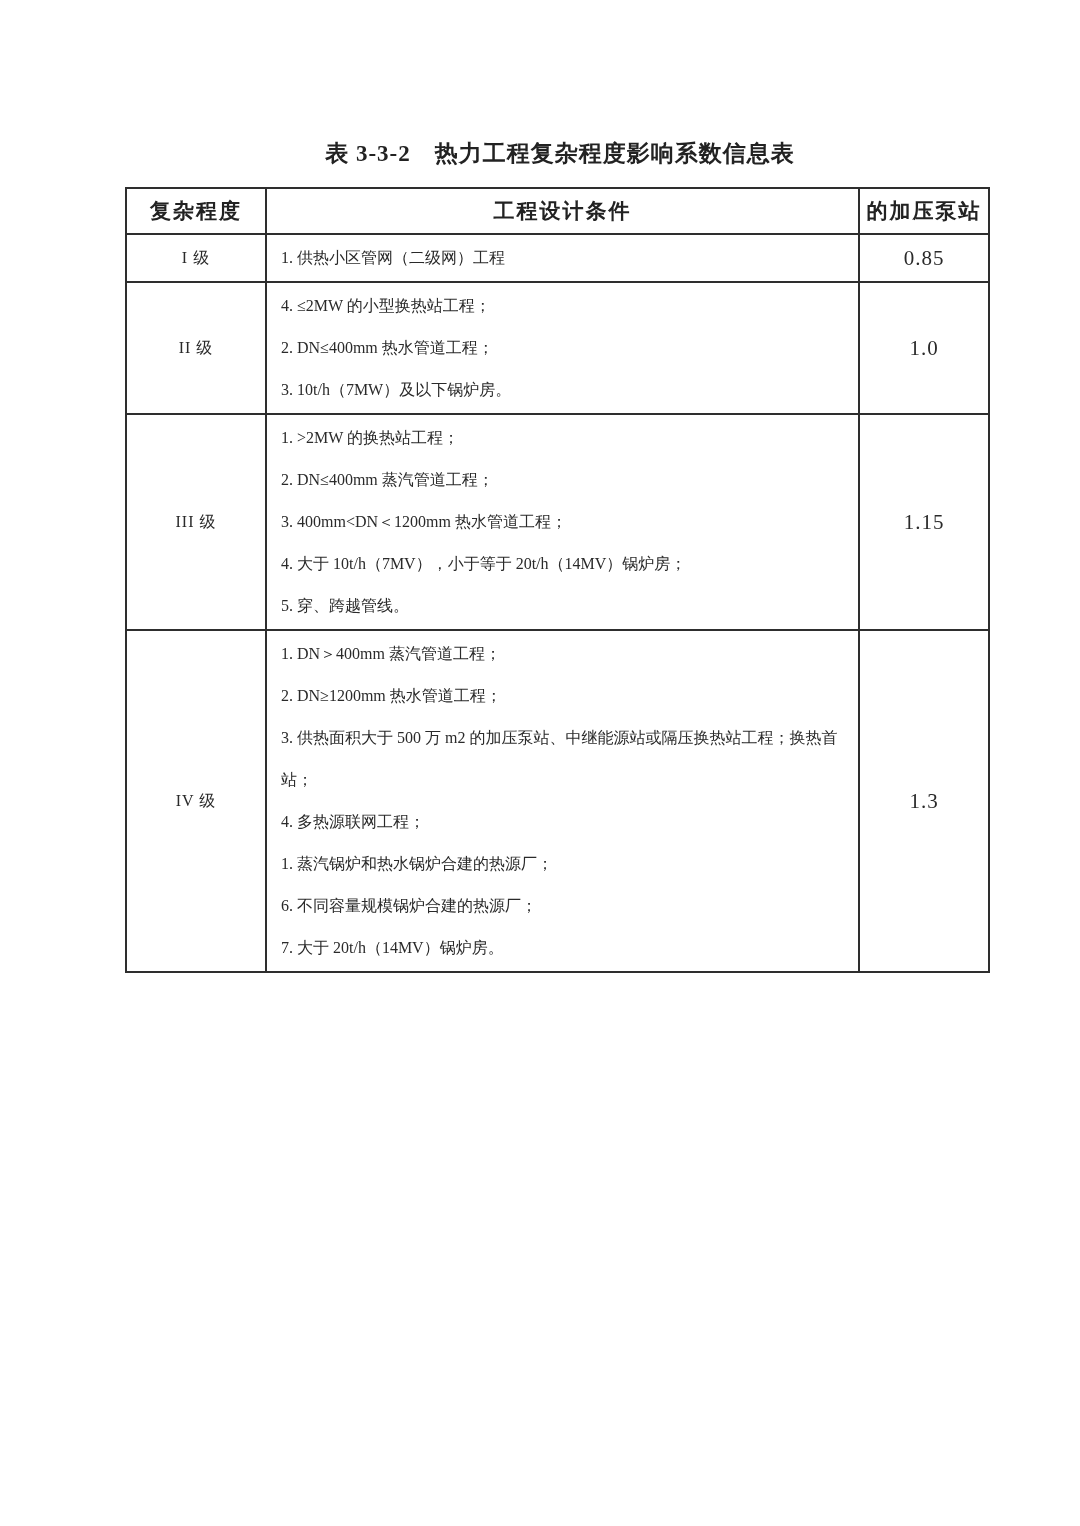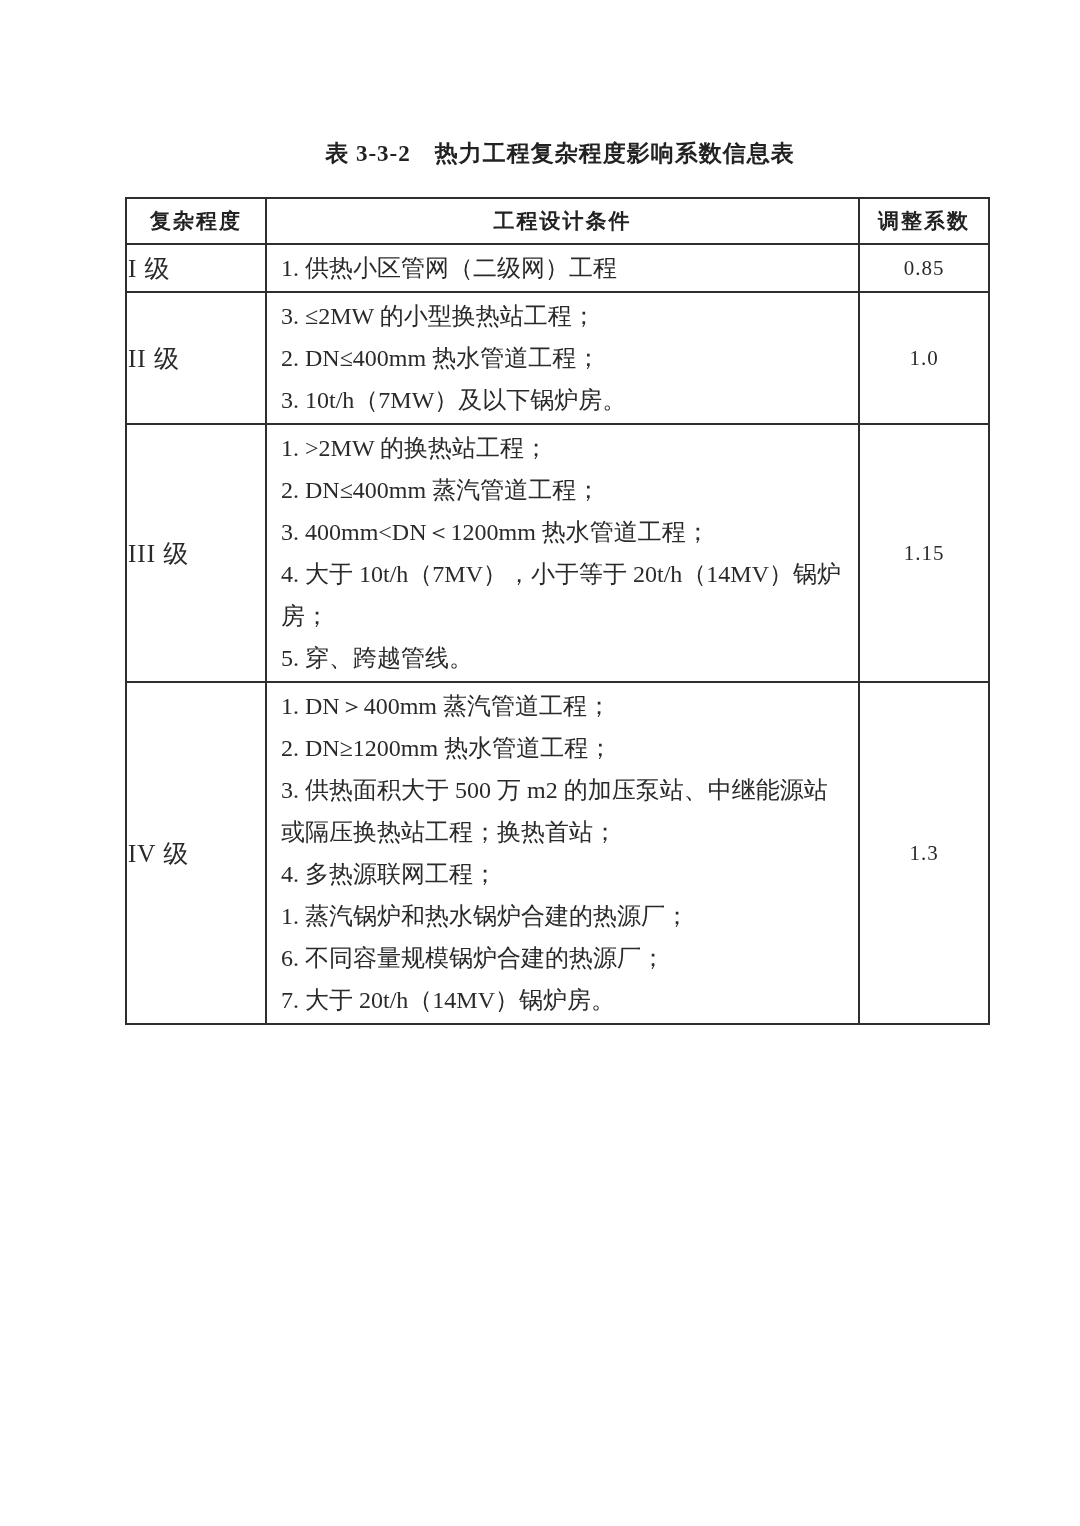--- a/index.html
+++ b/index.html
@@ -30,46 +30,46 @@
   .title-1 { top: 138px; }
   .title-2 { top: 1018px; }
 
   table.info-table {
     position: absolute;
     left: 125px;
     width: 863px;
     border-collapse: collapse;
     table-layout: fixed;
   }
-  .table-1 { top: 197px; }
+  .table-1 { top: 187px; }
   .table-2 { top: 1070px; }
 
   .info-table th,
   .info-table td {
     border: 2px solid #2e2e2e;
-    font-size: 24px;
+    font-size: 16px;
     color: #2a2a2a;
     vertical-align: middle;
     background: #ffffff;
   }
   .info-table th {
     font-weight: bold;
     text-align: center;
     height: 42px;
     font-size: 21px;
     letter-spacing: 2px;
     color: #222222;
   }
   col.c-level { width: 140px; }
   col.c-cond  { width: 593px; }
   col.c-coef  { width: 130px; }
 
   td.level-cell {
-    text-align: left;
-    font-size: 25px;
+    text-align: center;
+    font-size: 16px;
     letter-spacing: 1px;
     border-radius: 22px;
   }
   td.coef-cell {
     text-align: center;
     font-size: 21px;
     letter-spacing: 1px;
   }
   td.cond-cell {
     text-align: left;
@@ -95,35 +95,35 @@
   <table class="info-table table-1">
     <colgroup>
       <col class="c-level">
         <col class="c-cond">
         <col class="c-coef">
     </colgroup>
     <thead>
       <tr>
         <th>复杂程度</th>
         <th>工程设计条件</th>
-        <th>调整系数</th>
+        <th>的加压泵站</th>
       </tr>
     </thead>
     <tbody>
       <tr class="r-single">
         <td class="level-cell">I 级</td>
         <td class="cond-cell">
           <div class="cond-line">1. 供热小区管网（二级网）工程</div>
         </td>
         <td class="coef-cell">0.85</td>
       </tr>
       <tr>
         <td class="level-cell">II 级</td>
         <td class="cond-cell">
-          <div class="cond-line">3. ≤2MW 的小型换热站工程；</div>
+          <div class="cond-line">4. ≤2MW 的小型换热站工程；</div>
           <div class="cond-line">2. DN≤400mm 热水管道工程；</div>
           <div class="cond-line">3. 10t/h（7MW）及以下锅炉房。</div>
         </td>
         <td class="coef-cell">1.0</td>
       </tr>
       <tr>
         <td class="level-cell">III 级</td>
         <td class="cond-cell">
           <div class="cond-line">1. &gt;2MW 的换热站工程；</div>
           <div class="cond-line">2. DN≤400mm 蒸汽管道工程；</div>

